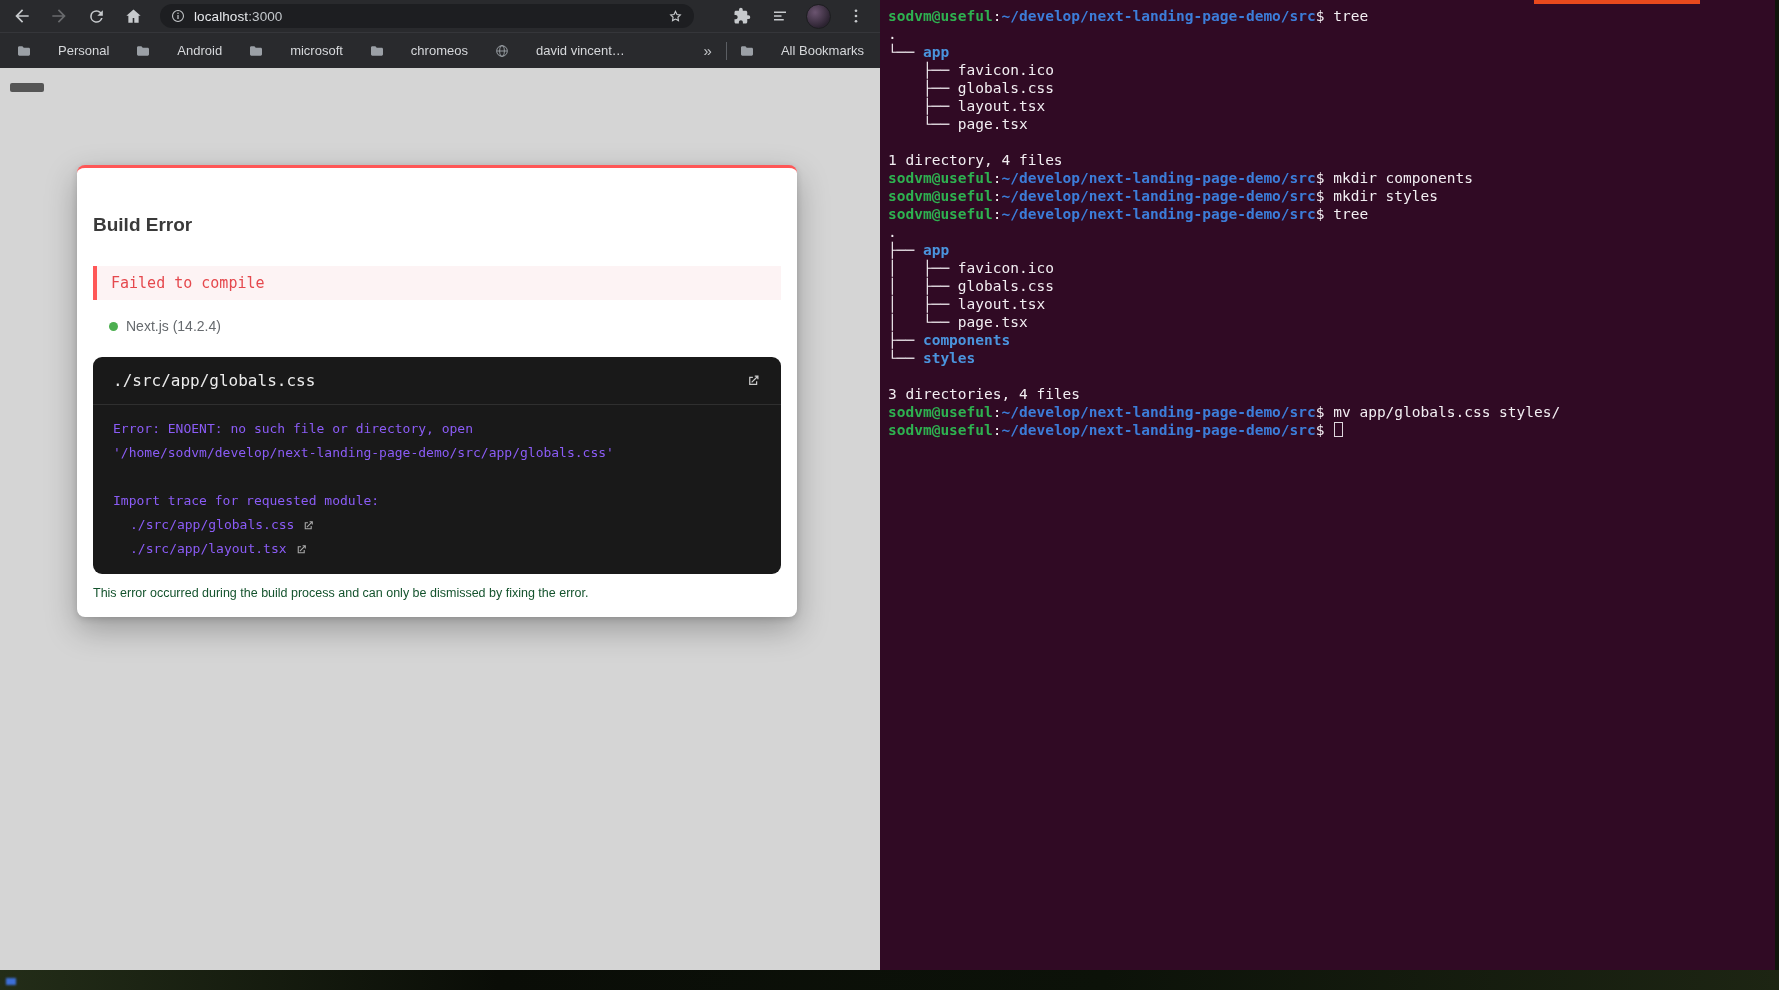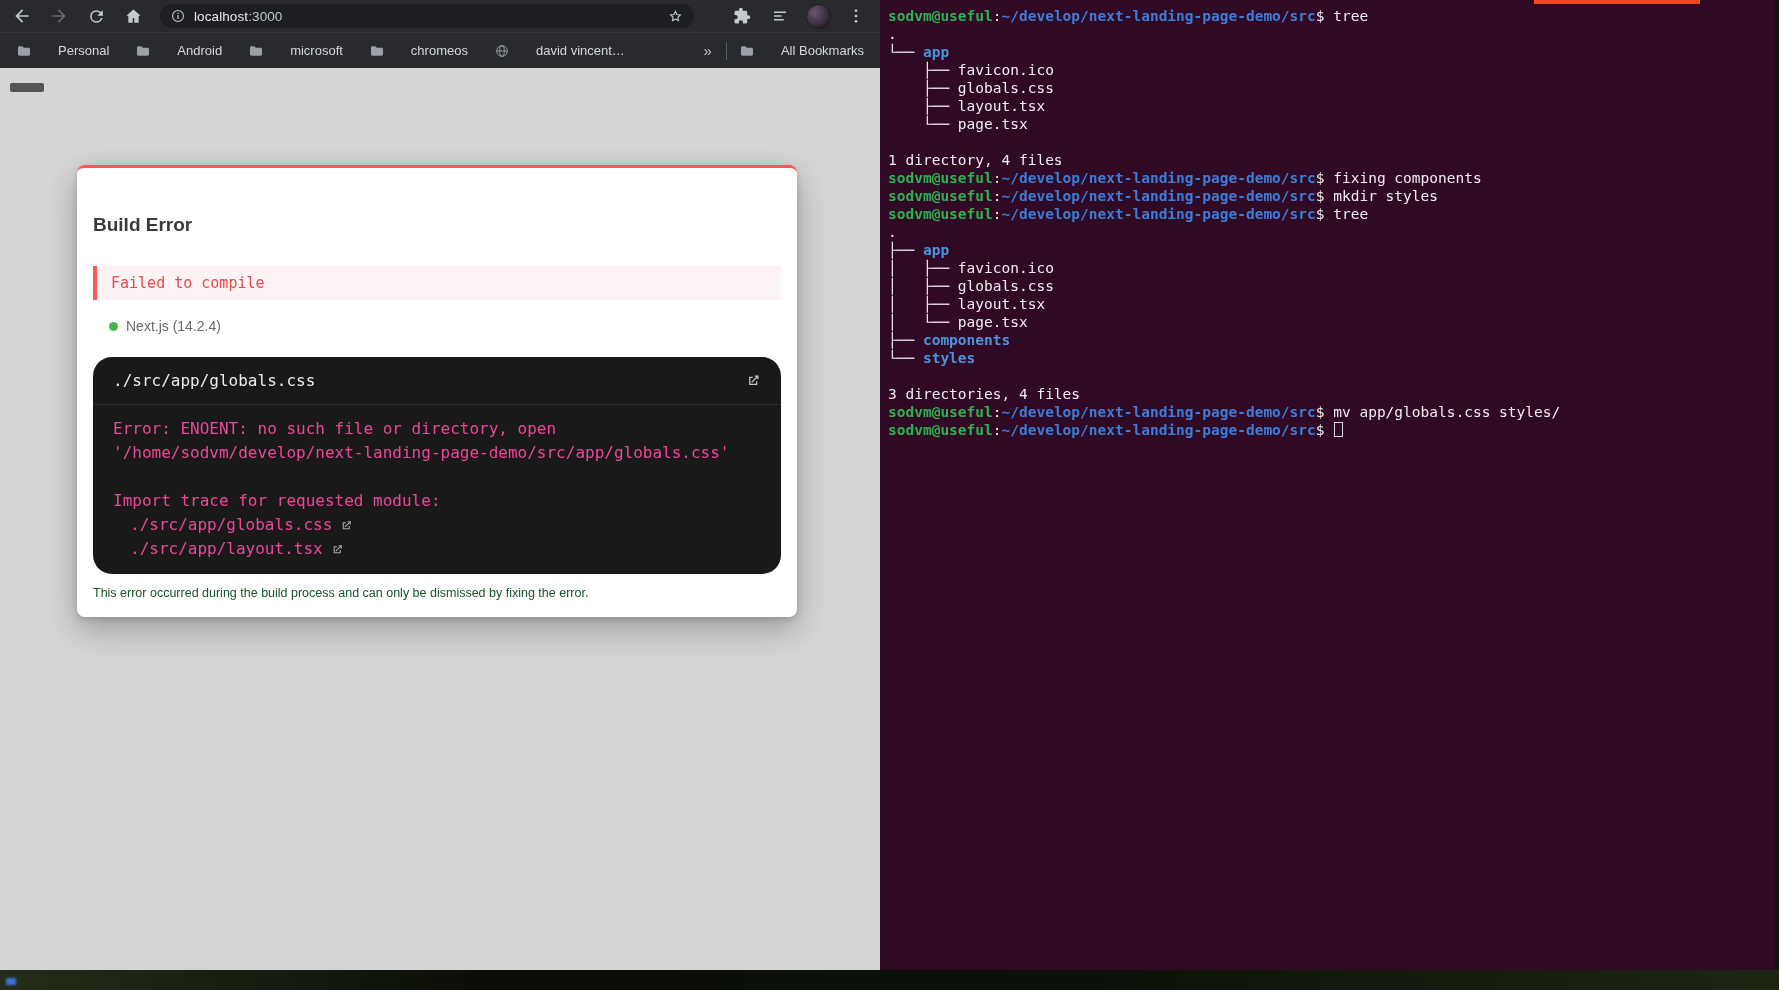--- a/index.html
+++ b/index.html
@@ -45,26 +45,26 @@
     border-radius:8px; border-top:3px solid var(--error-red); box-shadow:0 12px 32px rgba(0,0,0,.28), 0 2px 6px rgba(0,0,0,.15);
     padding:12px 16px; }
   .modal-title { margin:34px 0 0; font-size:19px; font-weight:700; color:#3a3a3a; }
   .compile-box { margin-top:30px; height:34px; background:#fdf3f4; border-left:4px solid var(--error-red);
     display:flex; align-items:center; padding-left:14px;
     font-family:"DejaVu Sans Mono", monospace; font-size:15px; color:var(--error-text-red); }
   .version-row { margin-top:16px; height:20px; display:flex; align-items:center; padding-left:16px; }
   .version-dot { width:9px; height:9px; border-radius:50%; background:var(--green-dot); margin-right:8px; }
   .version-label { font-size:14px; color:#666a6e; }
 
-  .codeblock { margin-top:21px; height:217px; background:#191919; border-radius:19px; overflow:hidden;
+  .codeblock { margin-top:21px; height:217px; background:#191919; border-radius:9px; overflow:hidden;
     font-family:"DejaVu Sans Mono", monospace; }
   .cb-header { height:48px; display:flex; align-items:center; padding:0 20px; border-bottom:1px solid #2f2f2f; }
   .cb-file { font-size:16px; color:#ececec; }
   .cb-open { margin-left:auto; display:flex; align-items:center; }
-  .cb-body { padding:12px 20px 0; font-size:16px; color:#ec4899; }
+  .cb-body { padding:12px 20px 0; font-size:13px; color:#8b5cf6; }
   .cb-line { height:24px; line-height:24px; white-space:pre; }
   .cb-gap { height:24px; }
   .cb-trace { height:24px; line-height:24px; display:flex; align-items:center; padding-left:17px; white-space:pre; }
   .cb-trace .ext { margin-left:8px; display:flex; align-items:center; }
 
   .footer-note { margin-top:12px; padding-left:0; font-size:12.5px; color:#14532d; }
 
   
   .terminal { position:absolute; left:880px; top:0; width:895px; height:970px; background:var(--terminal-bg); }
   .orange-strip { position:absolute; left:654px; top:0; width:166px; height:4px; background:var(--orange-strip); }
@@ -282,21 +282,21 @@
   <div class="term-body" id="terminal-output">
       <div class="t-line"><span class="t-user">sodvm@useful</span><span class="t-text">:</span><span class="t-path">~/develop/next-landing-page-demo/src</span><span class="t-text">$ tree</span></div>
       <div class="t-line"><span class="t-text">.</span></div>
       <div class="t-line"><span class="t-text">└── </span><span class="t-dir">app</span></div>
       <div class="t-line"><span class="t-text">    ├── favicon.ico</span></div>
       <div class="t-line"><span class="t-text">    ├── globals.css</span></div>
       <div class="t-line"><span class="t-text">    ├── layout.tsx</span></div>
       <div class="t-line"><span class="t-text">    └── page.tsx</span></div>
       <div class="t-line">&nbsp;</div>
       <div class="t-line"><span class="t-text">1 directory, 4 files</span></div>
-      <div class="t-line"><span class="t-user">sodvm@useful</span><span class="t-text">:</span><span class="t-path">~/develop/next-landing-page-demo/src</span><span class="t-text">$ fixing components</span></div>
+      <div class="t-line"><span class="t-user">sodvm@useful</span><span class="t-text">:</span><span class="t-path">~/develop/next-landing-page-demo/src</span><span class="t-text">$ mkdir components</span></div>
       <div class="t-line"><span class="t-user">sodvm@useful</span><span class="t-text">:</span><span class="t-path">~/develop/next-landing-page-demo/src</span><span class="t-text">$ mkdir styles</span></div>
       <div class="t-line"><span class="t-user">sodvm@useful</span><span class="t-text">:</span><span class="t-path">~/develop/next-landing-page-demo/src</span><span class="t-text">$ tree</span></div>
       <div class="t-line"><span class="t-text">.</span></div>
       <div class="t-line"><span class="t-text">├── </span><span class="t-dir">app</span></div>
       <div class="t-line"><span class="t-text">│   ├── favicon.ico</span></div>
       <div class="t-line"><span class="t-text">│   ├── globals.css</span></div>
       <div class="t-line"><span class="t-text">│   ├── layout.tsx</span></div>
       <div class="t-line"><span class="t-text">│   └── page.tsx</span></div>
       <div class="t-line"><span class="t-text">├── </span><span class="t-dir">components</span></div>
       <div class="t-line"><span class="t-text">└── </span><span class="t-dir">styles</span></div>

